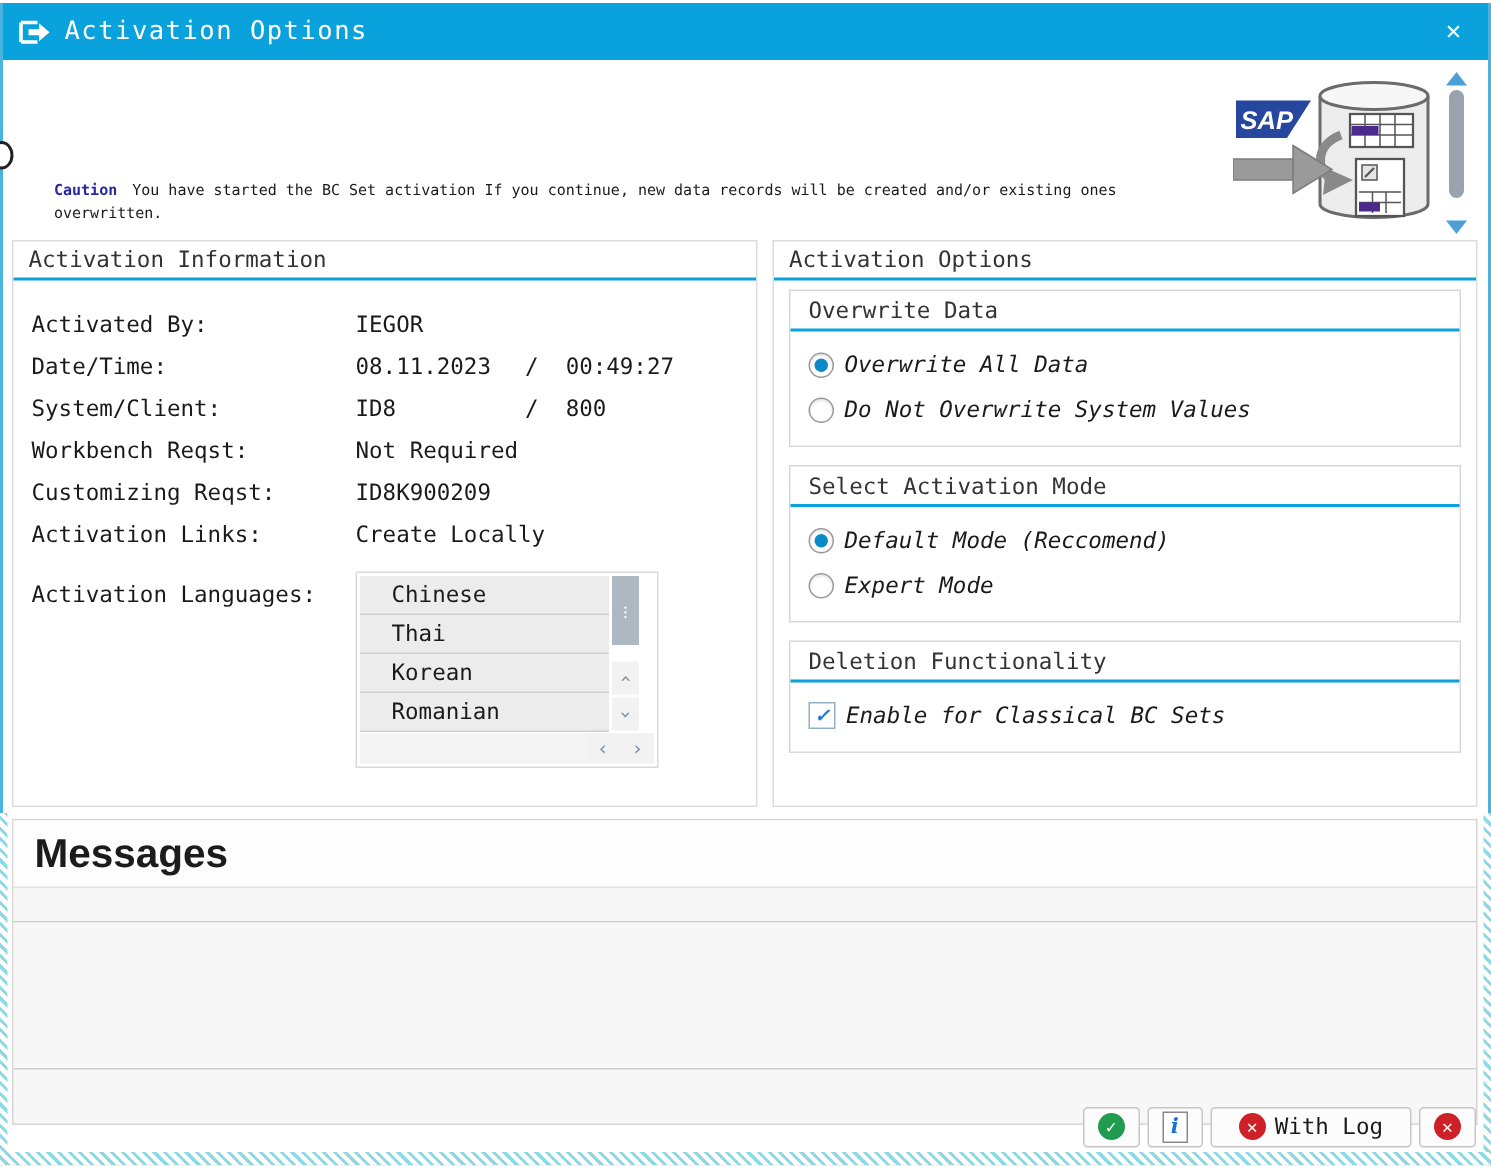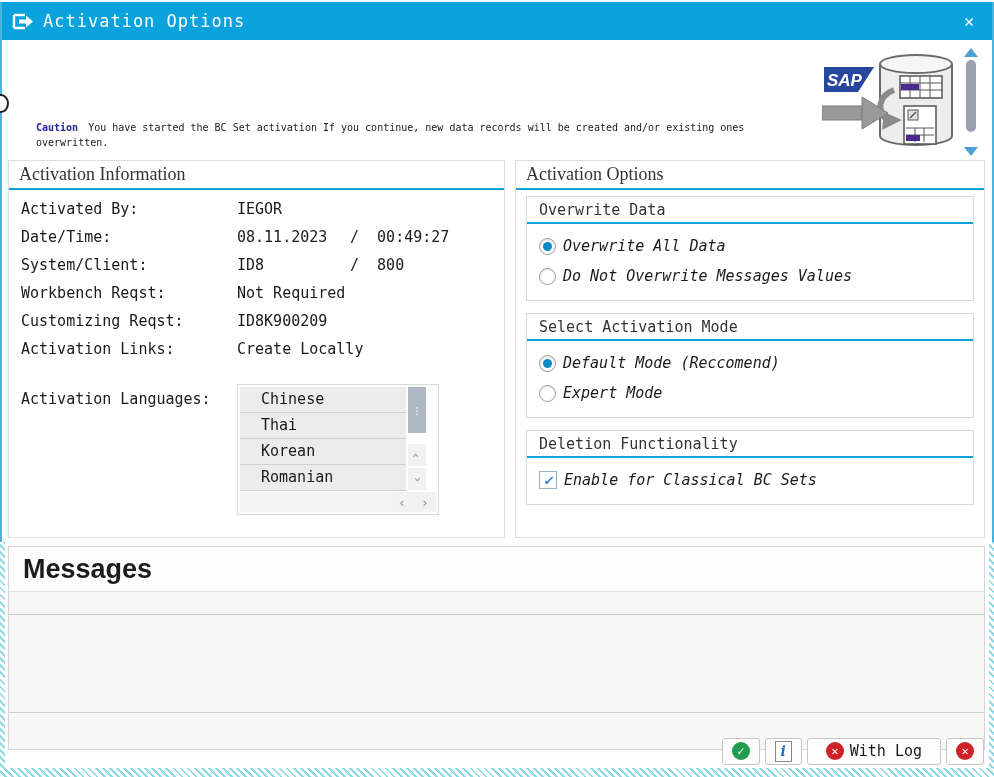--- a/index.html
+++ b/index.html
@@ -28,26 +28,26 @@
   .sapart{position:absolute;left:822px;top:50px;width:138px;height:104px;}
   .mini-sb{position:absolute;left:962px;top:48px;width:17px;height:108px;display:flex;
            flex-direction:column;align-items:center;}
   .tri{width:0;height:0;border-left:7px solid transparent;border-right:7px solid transparent;cursor:pointer;}
   .tri.up{border-bottom:9px solid #4c9fd7;}
   .tri.down{border-top:9px solid #4c9fd7;}
   .mini-sb .track{flex:1;width:13px;display:flex;justify-content:center;padding:3px 0;}
   .mini-sb .thumb{width:10px;height:72px;background:#9aa3ad;border-radius:5px;cursor:pointer;}
   
   .panel{position:absolute;border:1px solid #ddd;background:#fff;box-sizing:border-box;}
-  .panel-hd{padding:3px 10px;font-size:18px;color:#333;font-family:Liberation Serif, serif;}
+  .panel-hd{padding:3px 10px;font-size:15px;color:#333;}
   .accent{height:2px;background:#09a2dc;}
   #info-panel{left:8px;top:160px;width:497px;height:378px;}
   #options-panel{left:515px;top:160px;width:470px;height:378px;}
   .info-rows{padding-top:10px;}
-  .info-row{display:flex;align-items:flex-start;height:28px;padding-left:12px;font-size:15px;white-space:pre;}
+  .info-row{display:flex;align-items:flex-end;height:28px;padding-left:12px;font-size:15px;white-space:pre;}
   .info-label{width:216px;}
   .info-value{width:113px;}
   .lang-block{display:flex;padding-left:12px;margin-top:16px;font-size:15px;}
   .lang-label{width:216px;padding-top:6px;}
   .listbox{width:196px;border:1px solid #d9d9d9;background:#fff;padding:2px;display:flex;flex-wrap:wrap;}
   .lang-col{width:166px;}
   .lang-item{height:25px;line-height:25px;background:#ececec;border-bottom:1px solid #cfcfcf;
              padding-left:21px;font-size:15px;cursor:pointer;}
   .vscroll{width:22px;display:flex;flex-direction:column;align-items:stretch;}
   .vthumb{height:46px;background:#aeb8c2;margin:0 2px;color:#fff;display:flex;align-items:center;
@@ -183,21 +183,21 @@
         <div class="group">
           <div class="group-hd">Overwrite Data</div>
           <div class="accent"></div>
           <div class="group-body">
             <div class="opt">
               <span class="radio sel"></span>
               <span>Overwrite All Data</span>
             </div>
             <div class="opt">
               <span class="radio"></span>
-              <span>Do Not Overwrite Messages Values</span>
+              <span>Do Not Overwrite System Values</span>
             </div>
           </div>
         </div>
         <div class="group">
           <div class="group-hd">Select Activation Mode</div>
           <div class="accent"></div>
           <div class="group-body">
             <div class="opt">
               <span class="radio sel"></span>
               <span>Default Mode (Reccomend)</span>

